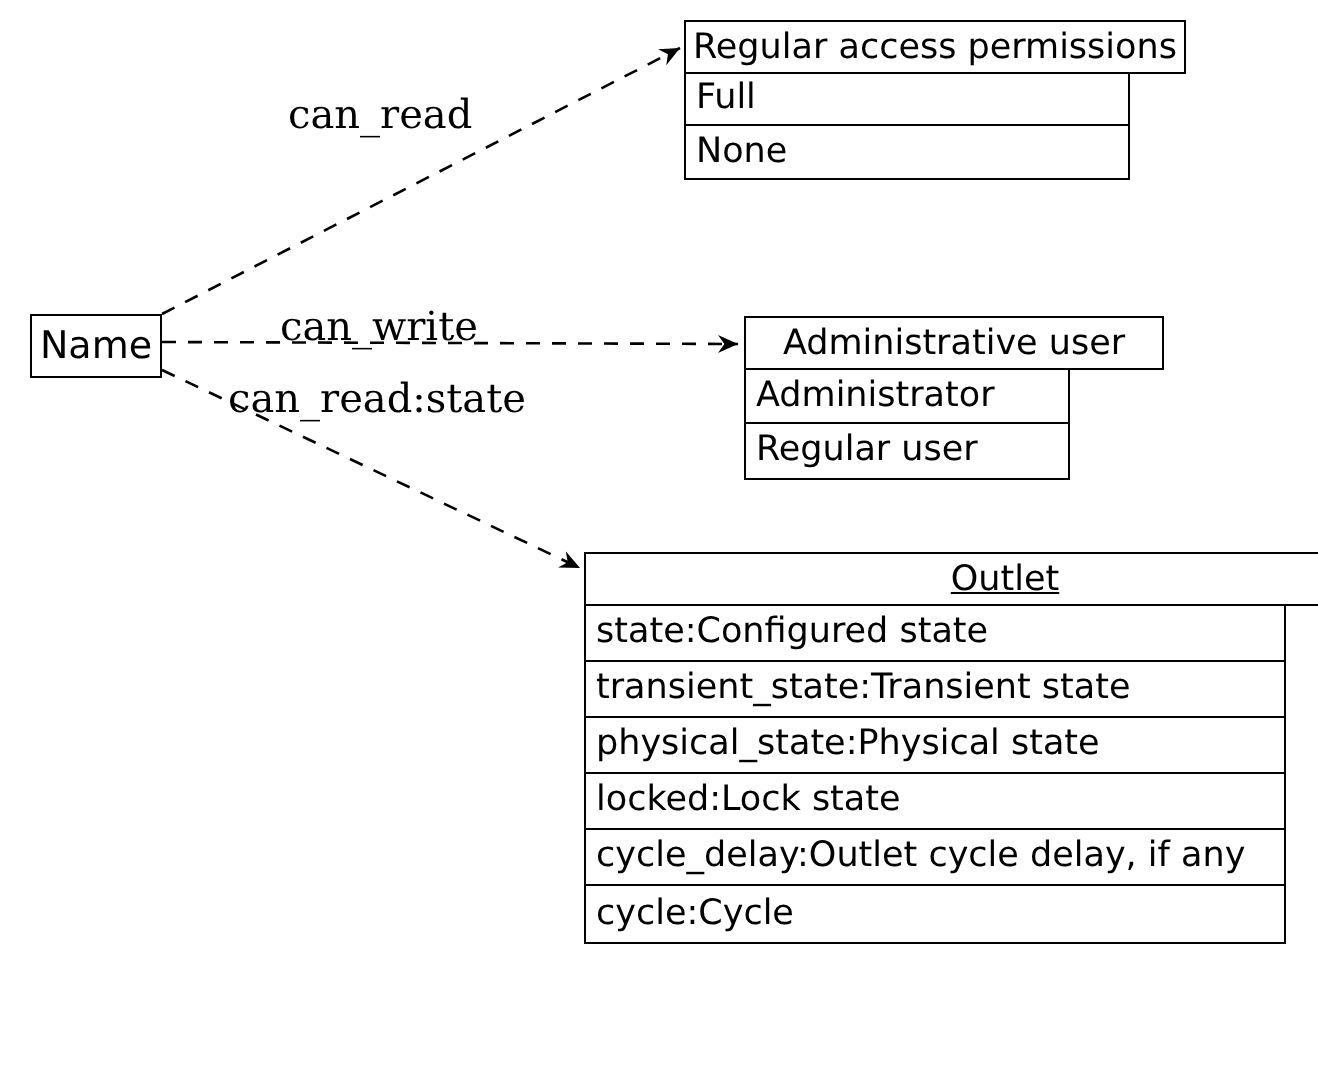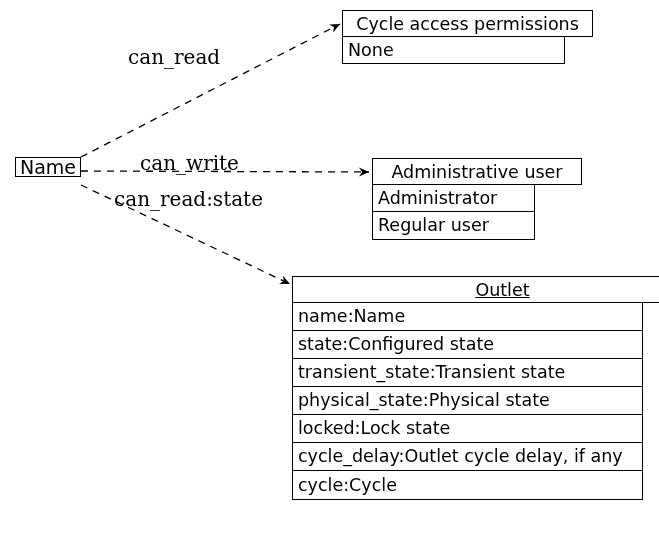--- a/index.html
+++ b/index.html
@@ -10,28 +10,28 @@
     color:#000;
   }
   .canvas { position:relative; width:659px; height:539px; background:#ffffff; overflow:hidden; }
   svg.edges { position:absolute; left:0; top:0; width:659px; height:539px; }
 
   .node {
     position:absolute; border:1.3px solid #000; background:#fff;
     display:flex; align-items:center; justify-content:center;
     font-size:19px; white-space:nowrap;
   }
-  #name-node { left:15px; top:157px; width:66px; height:20px; }
+  #name-node { left:15px; top:157px; width:66px; height:32px; }
 
   .edge-label {
     position:absolute;
     font-family:"DejaVu Serif","Liberation Serif",serif;
     font-size:20px; white-space:nowrap; color:#000;
   }
-  #lbl-can-read       { left:128px; top:45px;  }
+  #lbl-can-read       { left:144px; top:45px;  }
   #lbl-can-write      { left:140px; top:151px; }
   #lbl-can-read-index { left:114px; top:187px; }
 
   .etable { position:absolute; }
   .tbl-header {
     border:1.3px solid #000; background:#fff;
     height:27px; display:flex; align-items:center; justify-content:center;
     font-size:17.5px; white-space:nowrap; padding:0 4px;
     position:relative; z-index:2;
   }
@@ -79,38 +79,38 @@
 
   <div class="edge-label" id="lbl-can-read">can_read</div>
   <div class="edge-label" id="lbl-can-write">can_write</div>
   <div class="edge-label" id="lbl-can-read-index">can_read:state</div>
 
   <div class="node" id="name-node">
     <span>Name</span>
   </div>
 
   <div class="etable" id="table-0">
-    <div class="tbl-header">Cycle access permissions</div>
+    <div class="tbl-header">Regular access permissions</div>
     <div class="tbl-rows">
+      <div class="tbl-row">Full</div>
       <div class="tbl-row">None</div>
     </div>
   </div>
 
   <div class="etable" id="table-1">
     <div class="tbl-header">Administrative user</div>
     <div class="tbl-rows">
       <div class="tbl-row">Administrator</div>
       <div class="tbl-row">Regular user</div>
     </div>
   </div>
 
   <div class="etable" id="table-2">
     <div class="tbl-header">Outlet</div>
     <div class="tbl-rows">
-      <div class="tbl-row">name:Name</div>
       <div class="tbl-row">state:Configured state</div>
       <div class="tbl-row">transient_state:Transient state</div>
       <div class="tbl-row">physical_state:Physical state</div>
       <div class="tbl-row">locked:Lock state</div>
       <div class="tbl-row">cycle_delay:Outlet cycle delay, if any</div>
       <div class="tbl-row">cycle:Cycle</div>
     </div>
   </div>
 
 </div>

